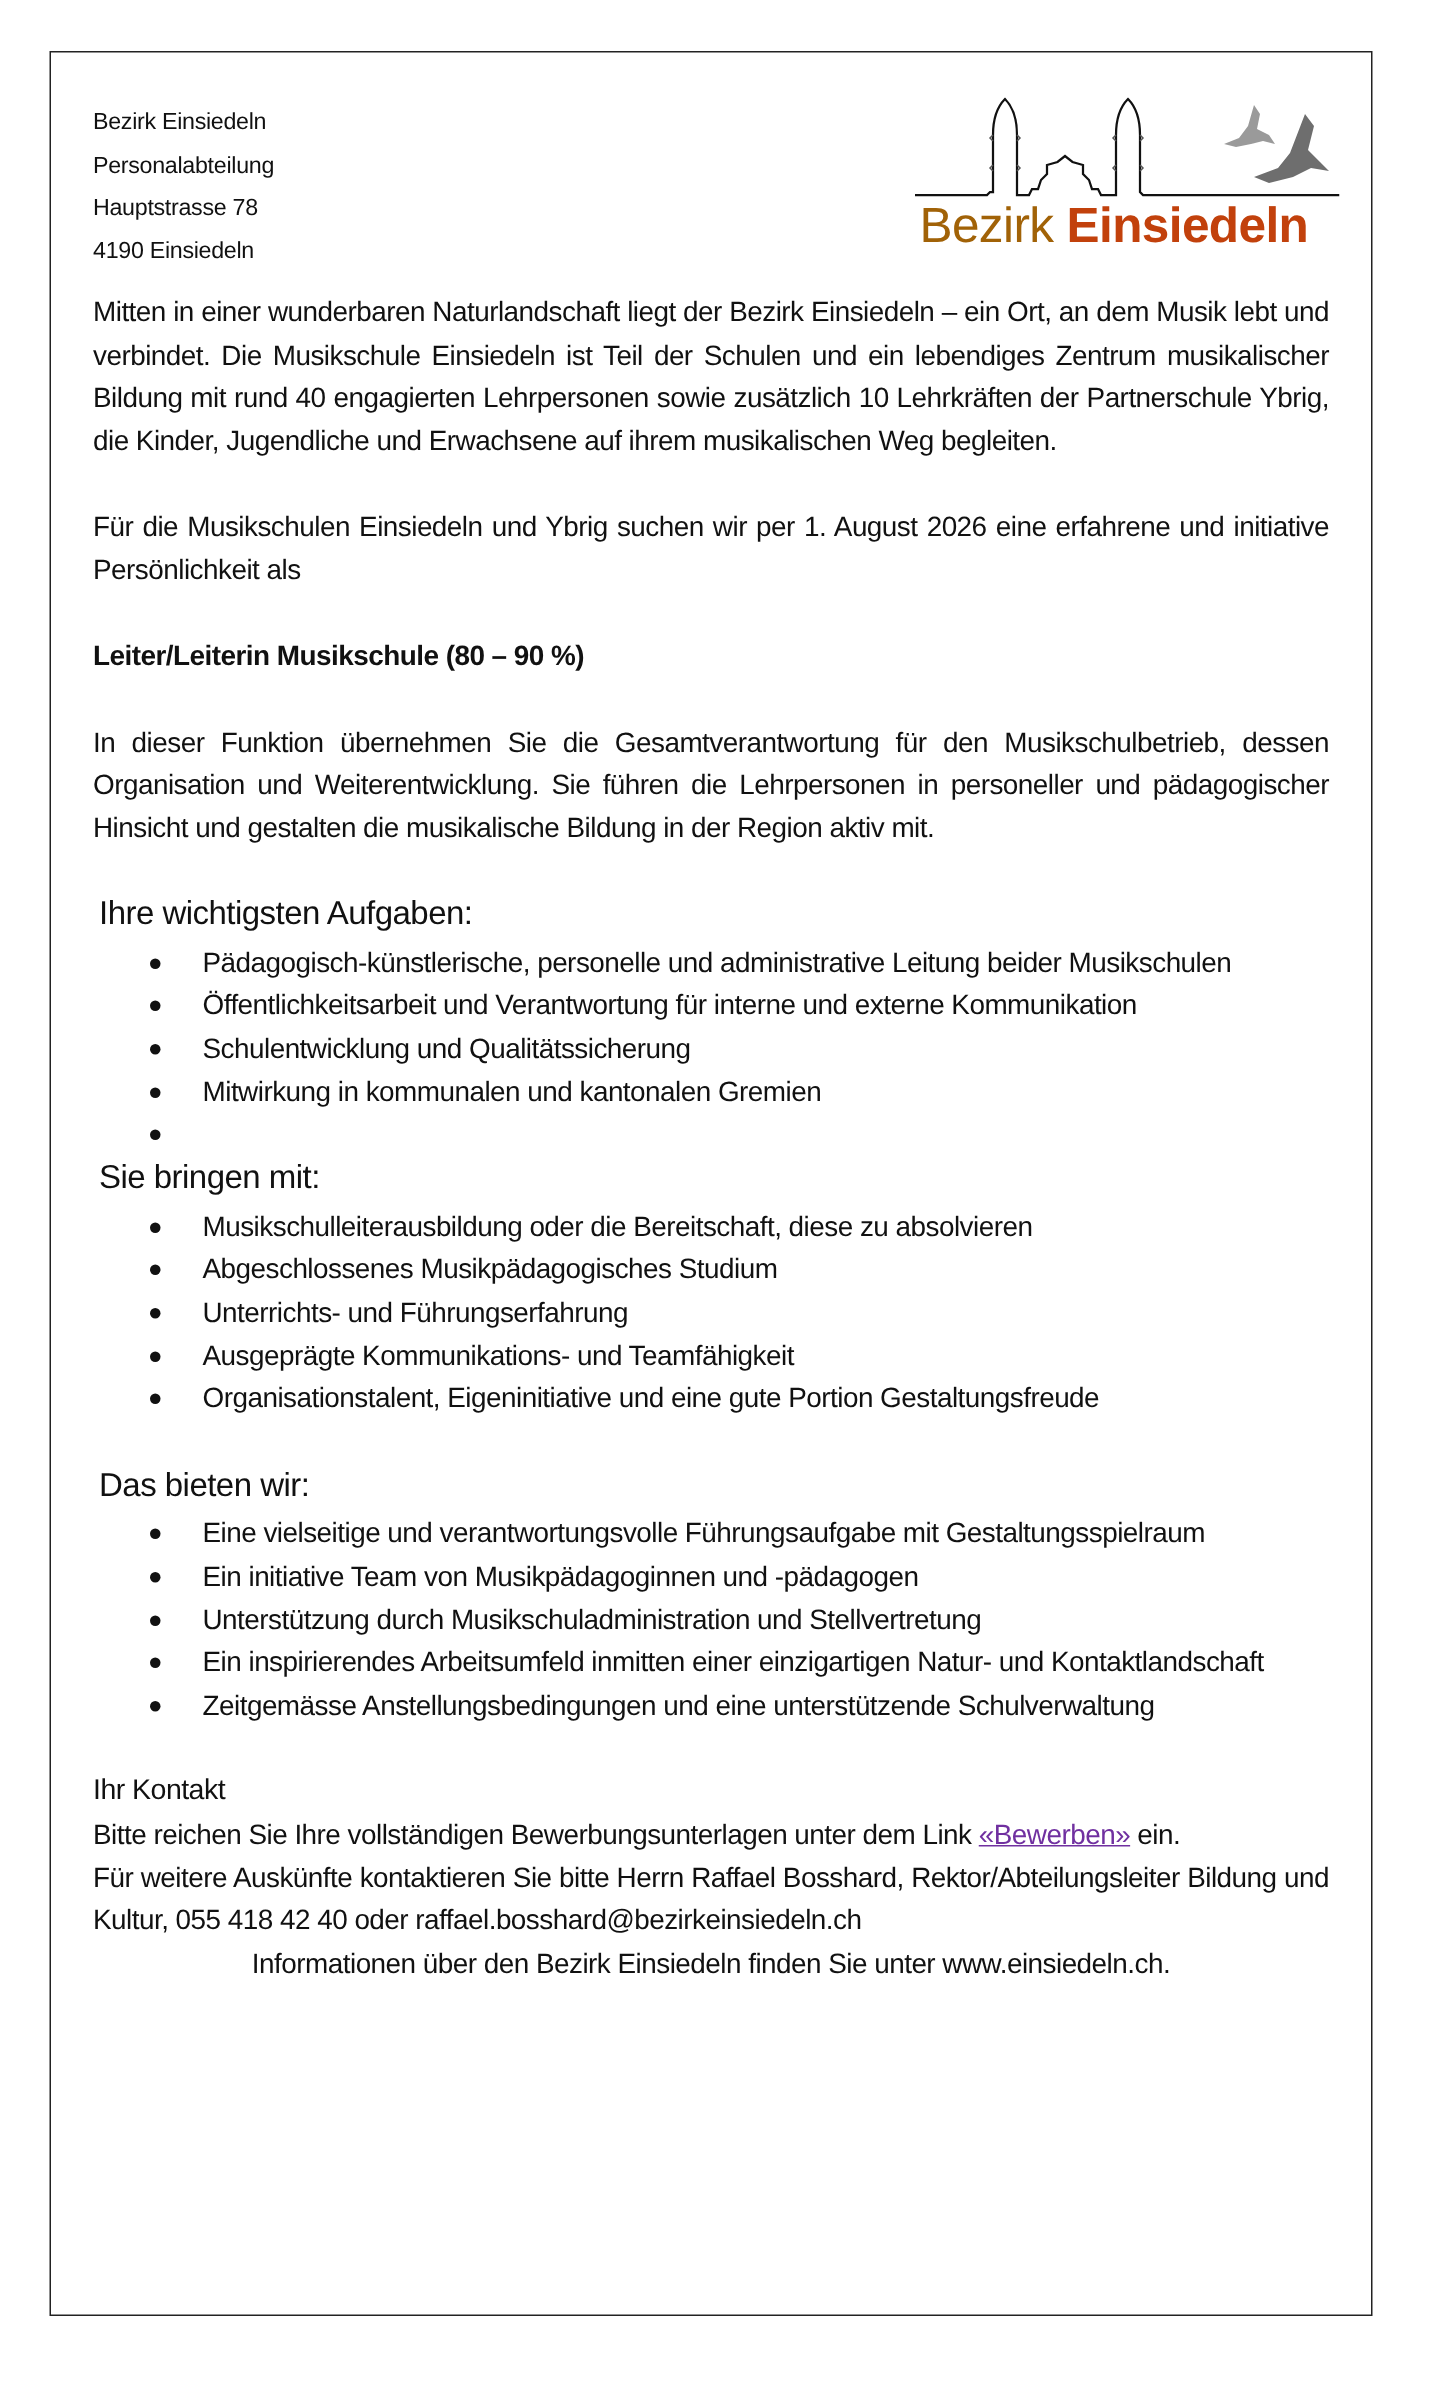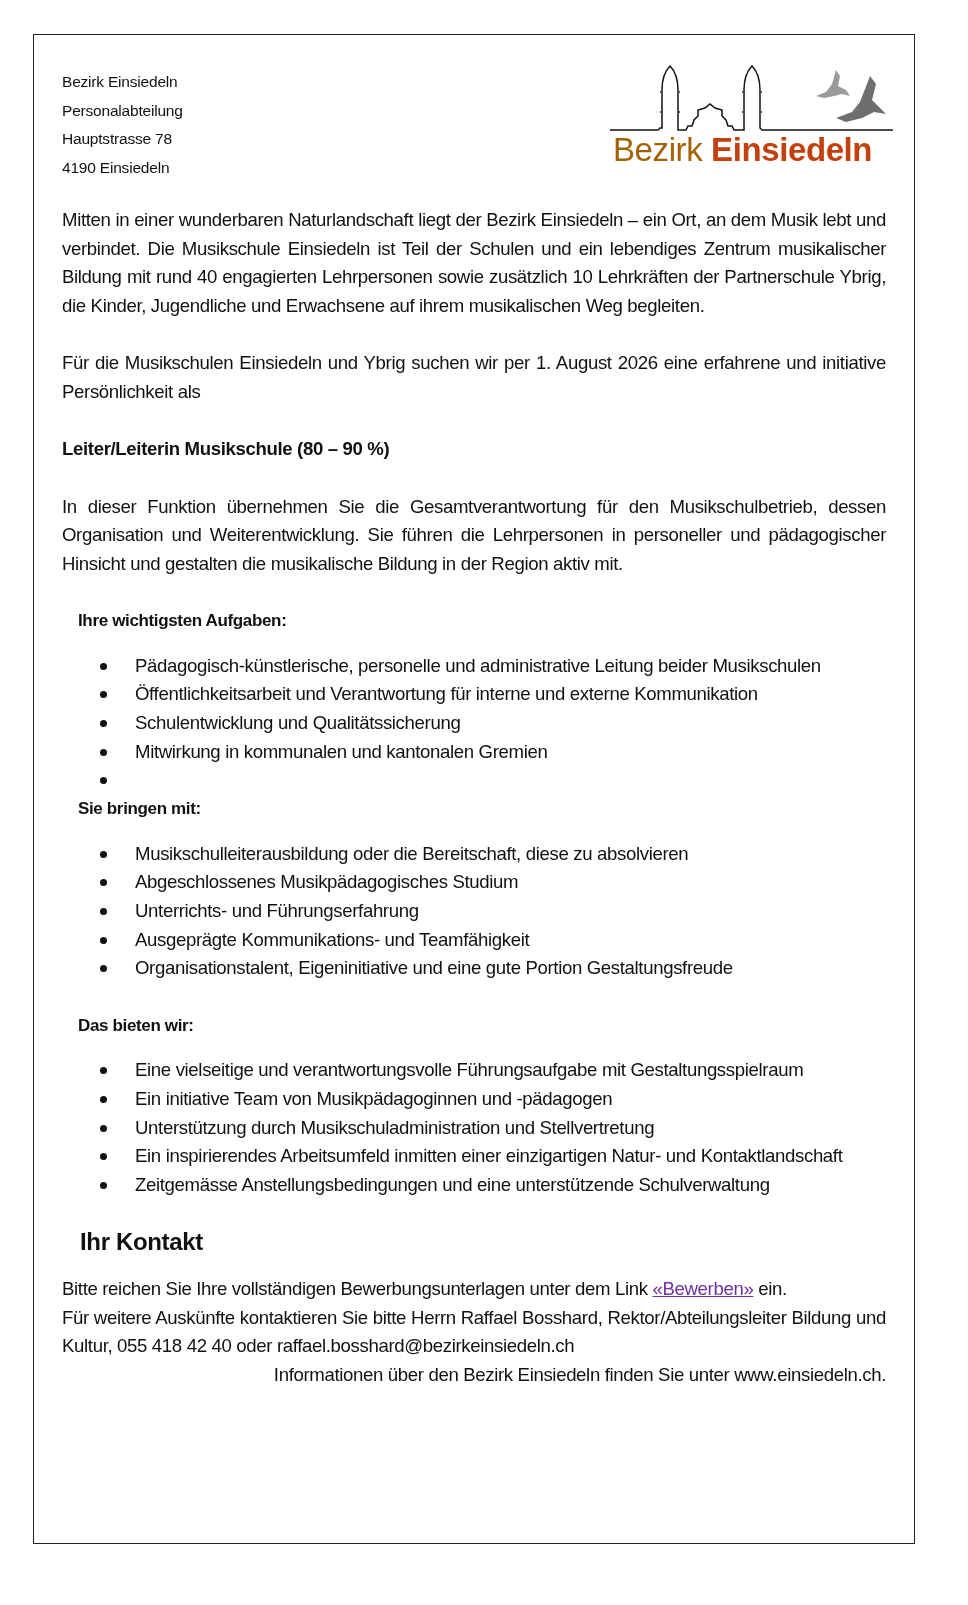--- a/index.html
+++ b/index.html
@@ -9,32 +9,32 @@
            border: 1.5px solid #222222; box-sizing: content-box; }
   .address { position: absolute; left: 62px; top: 68px; font-size: 15.5px; line-height: 28.7px;
              letter-spacing: -0.2px; }
   .address div { white-space: nowrap; }
   .logo { position: absolute; left: 608px; top: 62px; width: 285px; height: 112px; }
   .logo svg { position: absolute; left: 0; top: 0; }
   .logo-text { position: absolute; left: 5px; top: 70px; font-size: 33px; line-height: 36px;
                white-space: nowrap; letter-spacing: -0.4px; }
   .logo-text .light { color: #a16207; font-weight: 400; }
   .logo-text .bold { color: #c2410c; font-weight: 700; }
-  .content { position: absolute; left: 62px; top: 206px; width: 824px;
+  .content { position: absolute; left: 62px; top: 194px; width: 824px;
              font-size: 18.6px; line-height: 28.65px; letter-spacing: -0.35px; }
   .content p { margin: 0 0 28.65px 0; text-align: justify; }
-  .content p.left { text-align: right; }
+  .content p.left { text-align: center; }
   .content .title { font-weight: 700; margin-bottom: 28.65px; }
   .section { margin-bottom: 28.65px; }
-  .section h3 { margin: 16px; font-size: 17px; font-weight: 700; line-height: 28.65px; }
+  .section h3 { margin: 4px; font-size: 22px; font-weight: 400; line-height: 28.65px; }
   .section ul { list-style: none; margin: 0; padding: 0; }
   .section li { position: relative; padding-left: 73px; text-align: justify; }
   .section li .bullet { position: absolute; left: 38px; top: 11px; width: 7px; height: 7px;
                         border-radius: 50%; background: #111; }
-  .contact h3 { margin: 18px; font-size: 24px; font-weight: 700; line-height: 28.65px; }
+  .contact h3 { margin: 0; font-size: 19px; font-weight: 400; line-height: 28.65px; }
   .contact p { margin: 0; text-align: justify; }
   .link { color: #7030a0; text-decoration: underline; cursor: pointer; margin-top: 20px; }
   .footer-info { margin-top: 28.65px; }
 </style>
 </head>
 <body>
 
 <div class="frame"></div>
 
 <div class="address">

